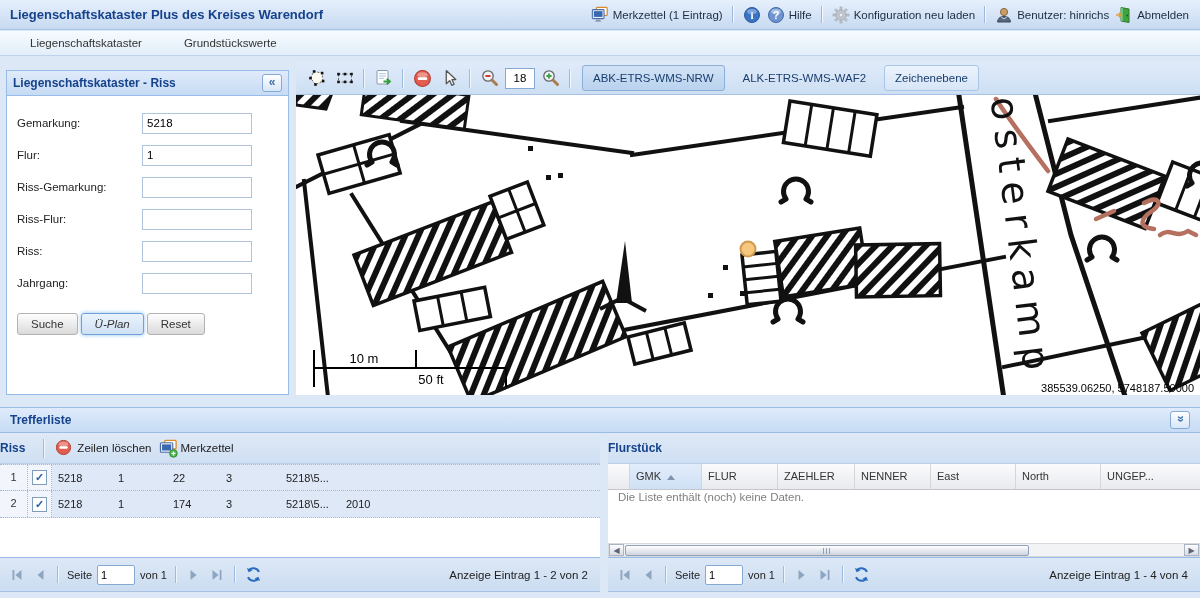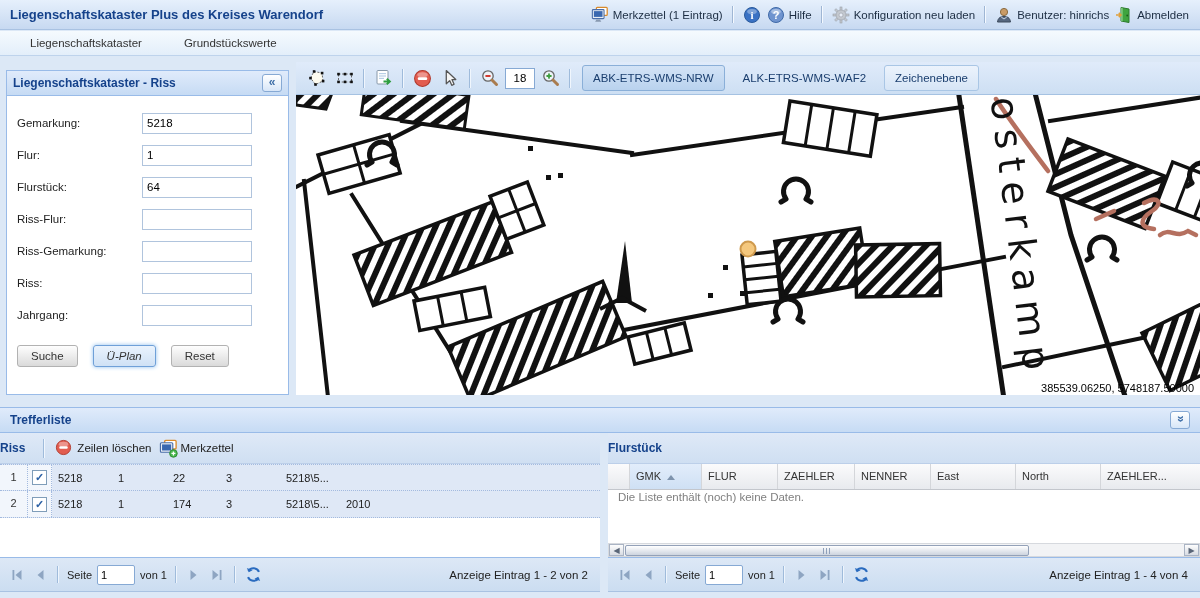--- a/index.html
+++ b/index.html
@@ -18,21 +18,21 @@
   
   #search-panel{position:absolute;left:6px;top:70px;width:283px;height:325px;background:#fff;border:1px solid #99bbe8;box-sizing:border-box;}
   .panel-hd{height:24px;background:linear-gradient(#e0ebfb,#c6dbf4);border-bottom:1px solid #99bbe8;display:flex;align-items:center;padding:0 6px;color:#15428b;font-weight:bold;font-size:12px;}
   .collapse-btn{margin-left:auto;width:18px;height:16px;border:1px solid #86a9d4;border-radius:3px;background:linear-gradient(#ffffff,#d7e6f8);color:#3f6fa8;font-weight:bold;text-align:center;line-height:14px;font-size:12px;cursor:pointer;}
   .collapse-btn.down{transform:none;}
   .collapse-btn.down span{display:inline-block;transform:rotate(-90deg);}
   .panel-body{padding:16px 0 16px 10px;position:relative;}
   .form-row{display:flex;align-items:center;height:22px;margin-bottom:10px;}
   .form-row label{width:125px;color:#222;font-size:11.5px;}
   .form-row input{width:100px;height:17px;border:1px solid #b0c4dd;font-size:11.5px;padding:1px 4px;font-family:"Liberation Sans",sans-serif;}
-  .btn-row{display:flex;gap:15px;margin-top:19px;}
+  .btn-row{display:flex;gap:3px;margin-top:19px;}
   .btn{height:22px;padding:0 13px;border:1px solid #b2b2b2;border-radius:3px;background:linear-gradient(#fefefe,#dadada);font-size:11.5px;color:#333;font-family:"Liberation Sans",sans-serif;cursor:pointer;}
   .btn.focus{border-color:#6fa0d8;box-shadow:0 0 4px #8fc0ef;background:linear-gradient(#eaf3fd,#cfe1f5);font-style:italic;}
   
   #map-toolbar{position:absolute;left:296px;top:62px;width:904px;height:33px;background:linear-gradient(#e0ebfa,#cddff3);border-bottom:1px solid #a5c2e2;display:flex;align-items:center;padding-left:8px;box-sizing:border-box;gap:3px;}
   .mtb-btn{width:25px;height:25px;display:flex;align-items:center;justify-content:center;border-radius:3px;cursor:pointer;}
   .mtb-sep{width:1px;height:19px;background:#9fbbdb;border-right:1px solid #f0f6fd;margin:0 3px;}
   .zoom-input{width:24px;height:17px;border:1px solid #86a9d4;text-align:center;font-size:11.5px;font-family:"Liberation Sans",sans-serif;}
   .layer-btn{height:24px;padding:0 10px;display:flex;align-items:center;font-size:11.5px;color:#1a3e6e;border-radius:3px;margin-left:5px;cursor:pointer;white-space:nowrap;}
   .layer-btn.active{border:1px solid #8aafd8;background:linear-gradient(#d3e3f6,#b9d2ee);}
   .layer-btn.plain{background:transparent;}
@@ -167,29 +167,25 @@
     <div class="panel-body">
       <div class="form-row">
         <label>Gemarkung:</label>
         <input value="5218" style="">
       </div>
       <div class="form-row">
         <label>Flur:</label>
         <input value="1" style="">
       </div>
       <div class="form-row">
-        <label>Flurstück:</label>
-        <input value="64" style="">
+        <label>Riss-Gemarkung:</label>
+        <input value="" style="">
       </div>
       <div class="form-row">
         <label>Riss-Flur:</label>
-        <input value="" style="">
-      </div>
-      <div class="form-row">
-        <label>Riss-Gemarkung:</label>
         <input value="" style="">
       </div>
       <div class="form-row">
         <label>Riss:</label>
         <input value="" style="">
       </div>
       <div class="form-row">
         <label>Jahrgang:</label>
         <input value="" style="">
       </div>
@@ -374,20 +370,32 @@
         <path d="M800 124 L 818 116"></path>
         <path d="M848 108 C 862 100 868 108 856 116 C 844 124 842 132 858 134"></path>
         <path d="M864 140 C 874 132 880 144 892 136 L 900 140"></path>
       </g>
 
       <text transform="translate(692,-16) rotate(83)" font-size="38" letter-spacing="9" fill="#111" font-family="DejaVu Sans, sans-serif">losterkamp</text>
 
       <circle cx="452" cy="154" r="7.5" fill="#f5c87e" stroke="#cf9a4e" stroke-width="2"></circle>
     </svg>
     
+    <div id="scalebar">
+      <svg width="210" height="46">
+        <g stroke="#000" stroke-width="2">
+          <line x1="8" y1="5" x2="8" y2="42"></line>
+          <line x1="110" y1="5" x2="110" y2="23"></line>
+          <line x1="8" y1="23" x2="200" y2="23"></line>
+          <line x1="200" y1="23" x2="200" y2="42"></line>
+        </g>
+        <text x="58" y="18" font-size="13" text-anchor="middle" fill="#000">10 m</text>
+        <text x="125" y="39" font-size="13" text-anchor="middle" fill="#000">50 ft</text>
+      </svg>
+    </div>
     <div id="coords">385539.06250, 5748187.50000</div>
   </div>
 
   <div id="treffer-hd">
     <span>Trefferliste</span>
     <span class="collapse-btn down" style="margin-left:auto;"><span>«</span></span>
   </div>
 
   <div id="riss-panel" class="grid-panel">
     <div class="grid-tbar">
@@ -492,21 +500,21 @@
       <span class="tbar-title">Flurstück</span>
     </div>
     <div class="grid-hd">
       <span class="hcell" style="width:22px;padding:0;"></span>
       <span class="hcell sorted" style="width:72px;"><span>GMK</span><span class="sort-arrow"></span></span>
       <span class="hcell" style="width:76px;">FLUR</span>
       <span class="hcell" style="width:77px;">ZAEHLER</span>
       <span class="hcell" style="width:76px;">NENNER</span>
       <span class="hcell" style="width:85px;">East</span>
       <span class="hcell" style="width:85px;">North</span>
-      <span class="hcell" style="flex:1;border-right:none;">ZAEHLER...</span>
+      <span class="hcell" style="flex:1;border-right:none;">UNGEP...</span>
     </div>
     <div class="empty-text">Die Liste enthält (noch) keine Daten.</div>
     <div class="hscroll">
       <span class="hs-arrow" style="position:absolute;left:0;top:0;">◀</span>
       <span class="hs-thumb">
           <span class="hs-grip"></span>
         </span>
       <span class="hs-arrow" style="position:absolute;right:0;top:0;">▶</span>
     </div>
     <div class="pager">

